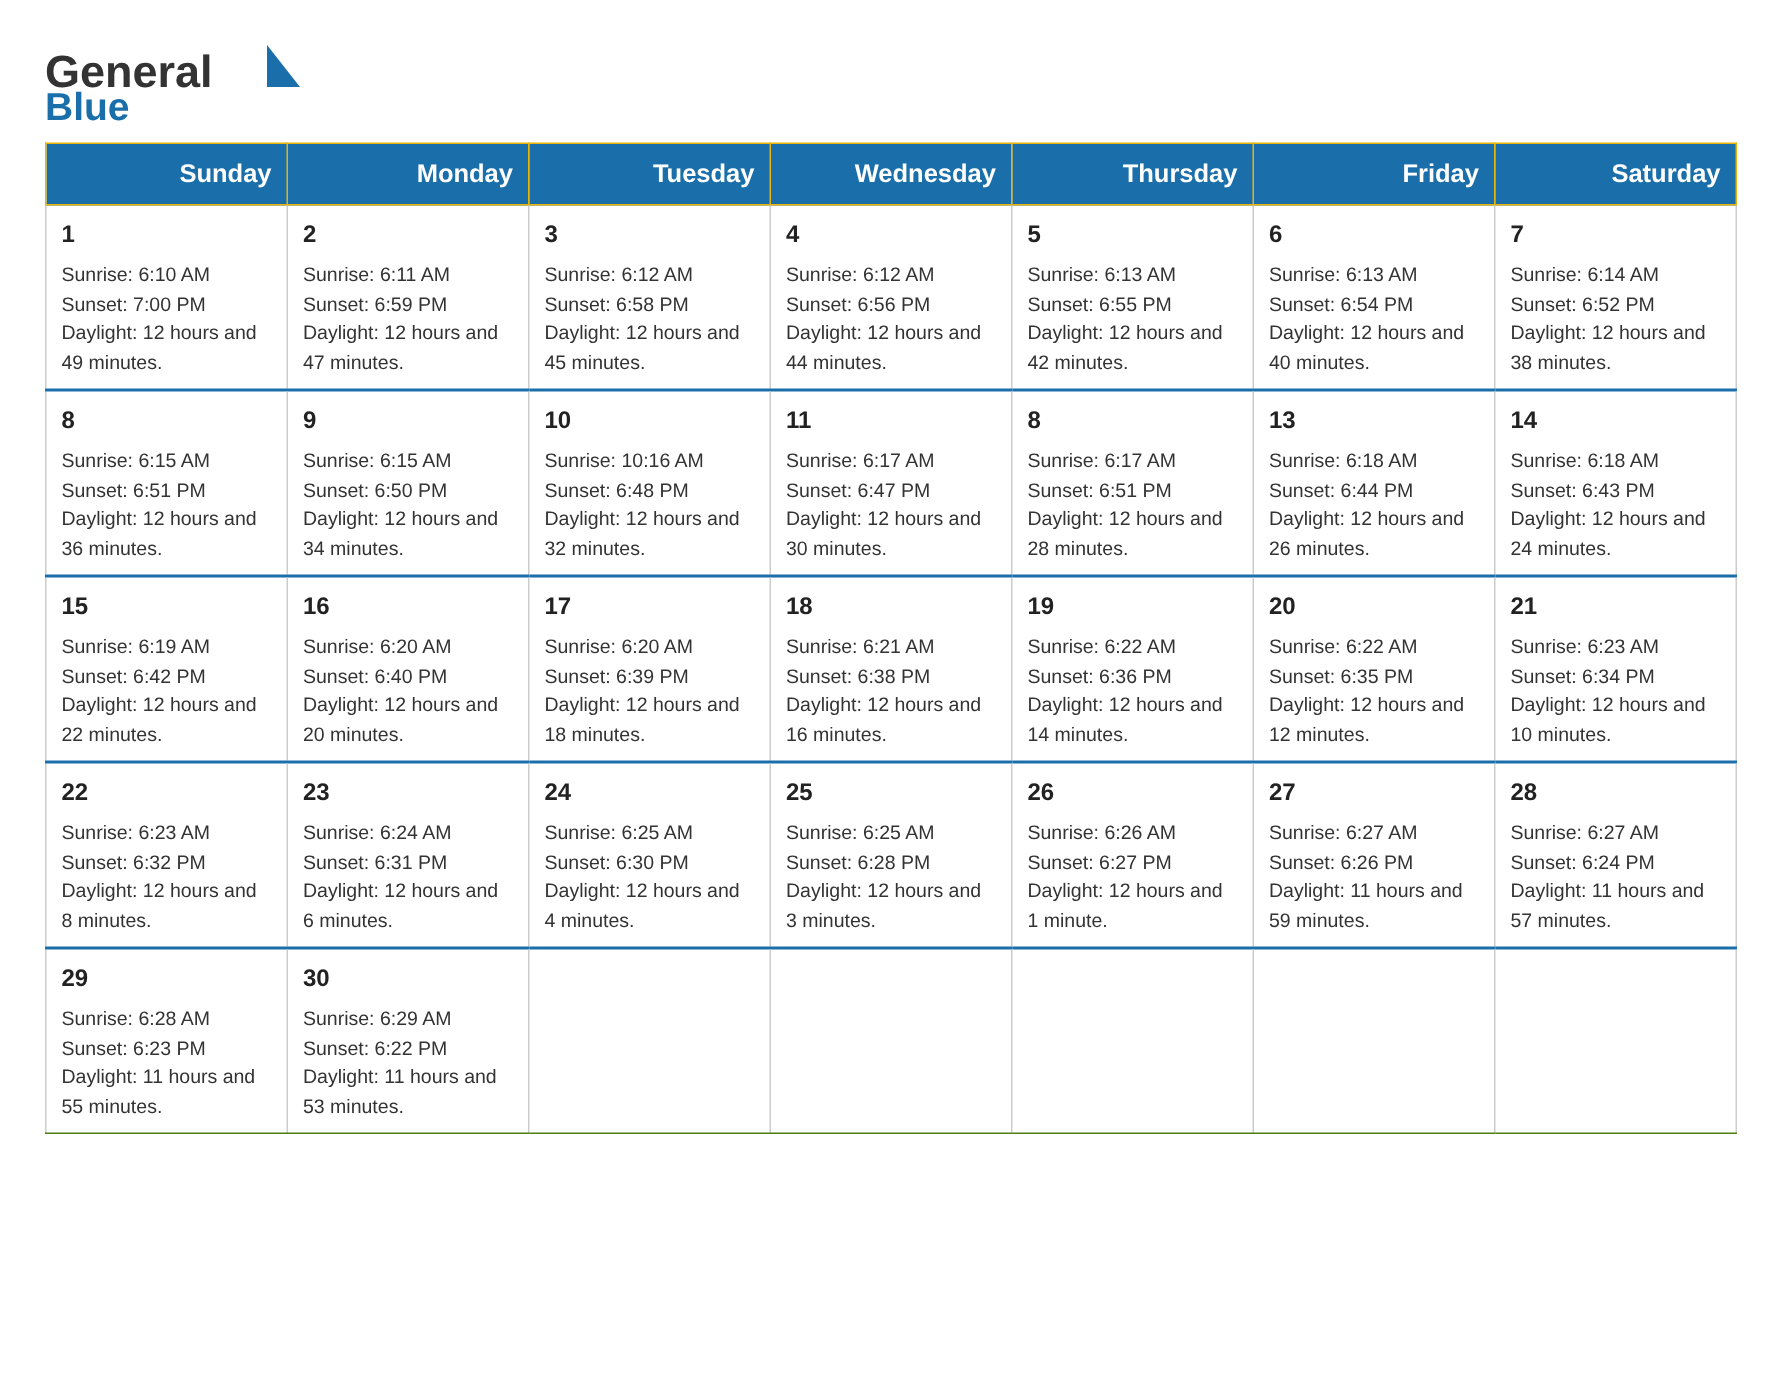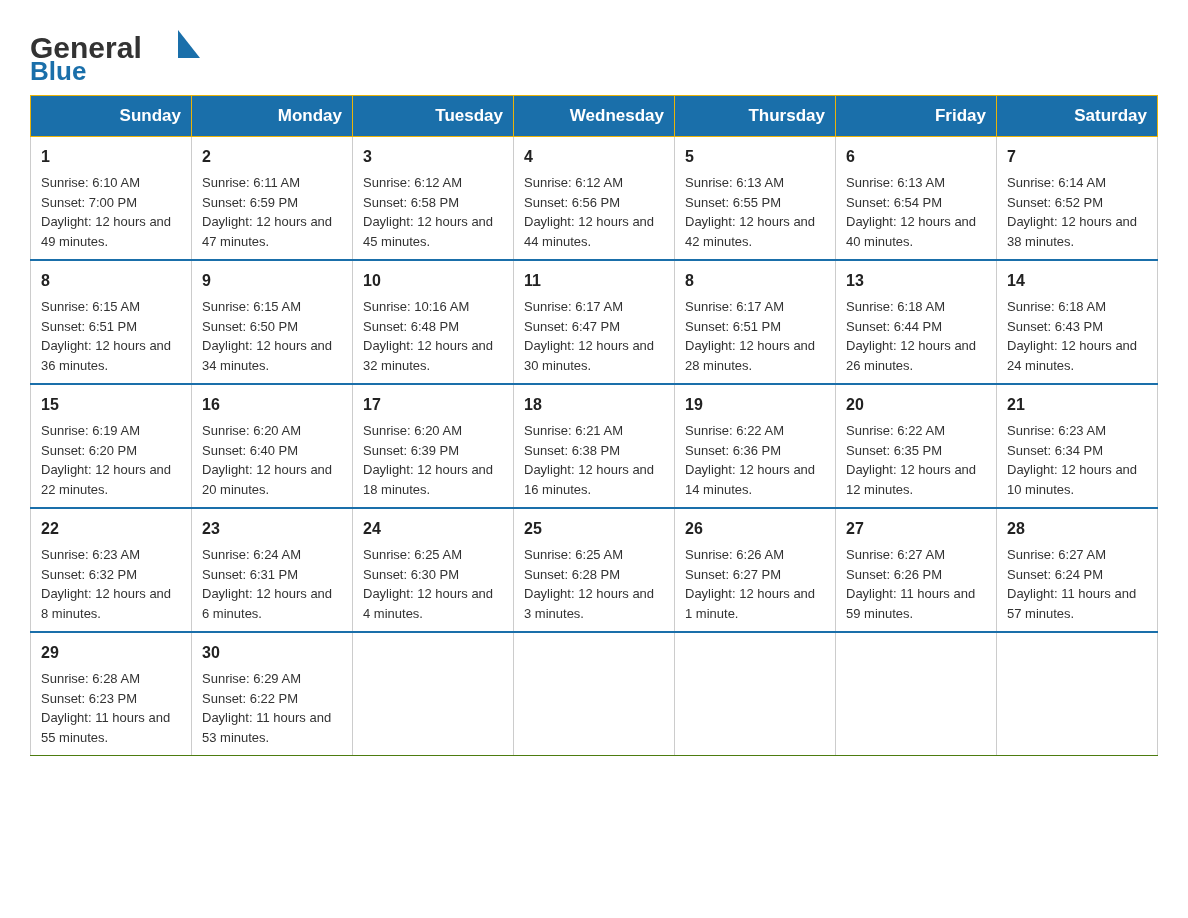--- a/index.html
+++ b/index.html
@@ -132,21 +132,21 @@
       <tr>
         <td><span class="day-num">8</span><span>Sunrise: 6:15 AM</span><br><span>Sunset: 6:51 PM</span><br><span>Daylight: 12 hours and 36 minutes.</span></td>
         <td><span class="day-num">9</span><span>Sunrise: 6:15 AM</span><br><span>Sunset: 6:50 PM</span><br><span>Daylight: 12 hours and 34 minutes.</span></td>
         <td><span class="day-num">10</span><span>Sunrise: 10:16 AM</span><br><span>Sunset: 6:48 PM</span><br><span>Daylight: 12 hours and 32 minutes.</span></td>
         <td><span class="day-num">11</span><span>Sunrise: 6:17 AM</span><br><span>Sunset: 6:47 PM</span><br><span>Daylight: 12 hours and 30 minutes.</span></td>
         <td><span class="day-num">8</span><span>Sunrise: 6:17 AM</span><br><span>Sunset: 6:51 PM</span><br><span>Daylight: 12 hours and 28 minutes.</span></td>
         <td><span class="day-num">13</span><span>Sunrise: 6:18 AM</span><br><span>Sunset: 6:44 PM</span><br><span>Daylight: 12 hours and 26 minutes.</span></td>
         <td><span class="day-num">14</span><span>Sunrise: 6:18 AM</span><br><span>Sunset: 6:43 PM</span><br><span>Daylight: 12 hours and 24 minutes.</span></td>
       </tr>
       <tr>
-        <td><span class="day-num">15</span><span>Sunrise: 6:19 AM</span><br><span>Sunset: 6:20 PM</span><br><span>Daylight: 12 hours and 22 minutes.</span></td>
+        <td><span class="day-num">15</span><span>Sunrise: 6:19 AM</span><br><span>Sunset: 6:42 PM</span><br><span>Daylight: 12 hours and 22 minutes.</span></td>
         <td><span class="day-num">16</span><span>Sunrise: 6:20 AM</span><br><span>Sunset: 6:40 PM</span><br><span>Daylight: 12 hours and 20 minutes.</span></td>
         <td><span class="day-num">17</span><span>Sunrise: 6:20 AM</span><br><span>Sunset: 6:39 PM</span><br><span>Daylight: 12 hours and 18 minutes.</span></td>
         <td><span class="day-num">18</span><span>Sunrise: 6:21 AM</span><br><span>Sunset: 6:38 PM</span><br><span>Daylight: 12 hours and 16 minutes.</span></td>
         <td><span class="day-num">19</span><span>Sunrise: 6:22 AM</span><br><span>Sunset: 6:36 PM</span><br><span>Daylight: 12 hours and 14 minutes.</span></td>
         <td><span class="day-num">20</span><span>Sunrise: 6:22 AM</span><br><span>Sunset: 6:35 PM</span><br><span>Daylight: 12 hours and 12 minutes.</span></td>
         <td><span class="day-num">21</span><span>Sunrise: 6:23 AM</span><br><span>Sunset: 6:34 PM</span><br><span>Daylight: 12 hours and 10 minutes.</span></td>
       </tr>
       <tr>
         <td><span class="day-num">22</span><span>Sunrise: 6:23 AM</span><br><span>Sunset: 6:32 PM</span><br><span>Daylight: 12 hours and 8 minutes.</span></td>
         <td><span class="day-num">23</span><span>Sunrise: 6:24 AM</span><br><span>Sunset: 6:31 PM</span><br><span>Daylight: 12 hours and 6 minutes.</span></td>

